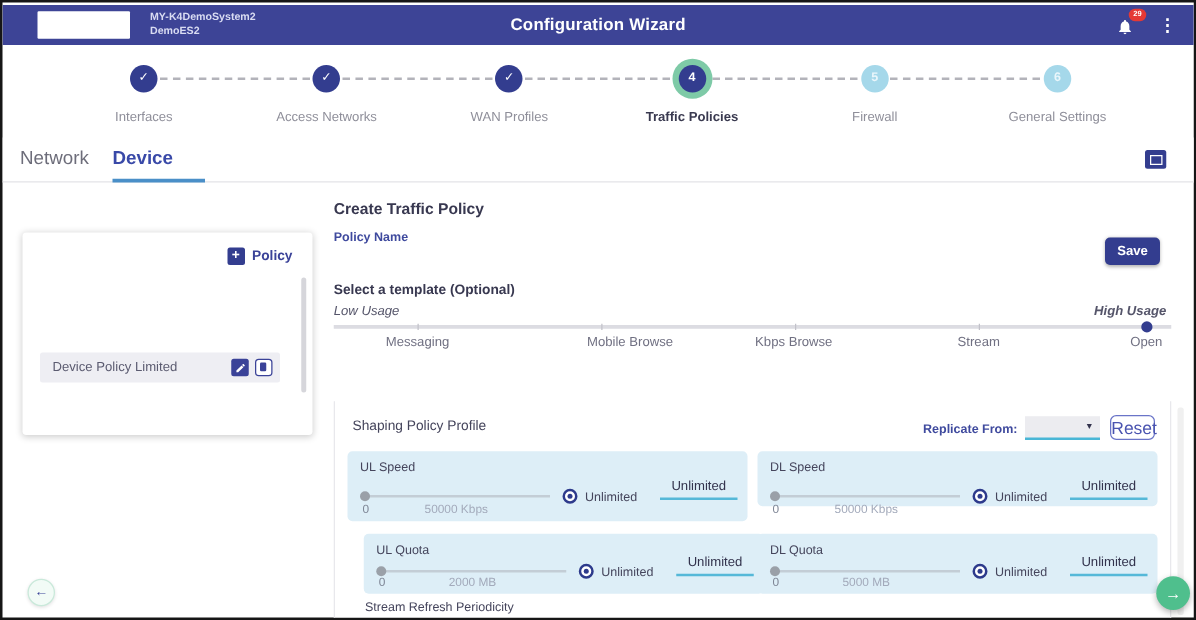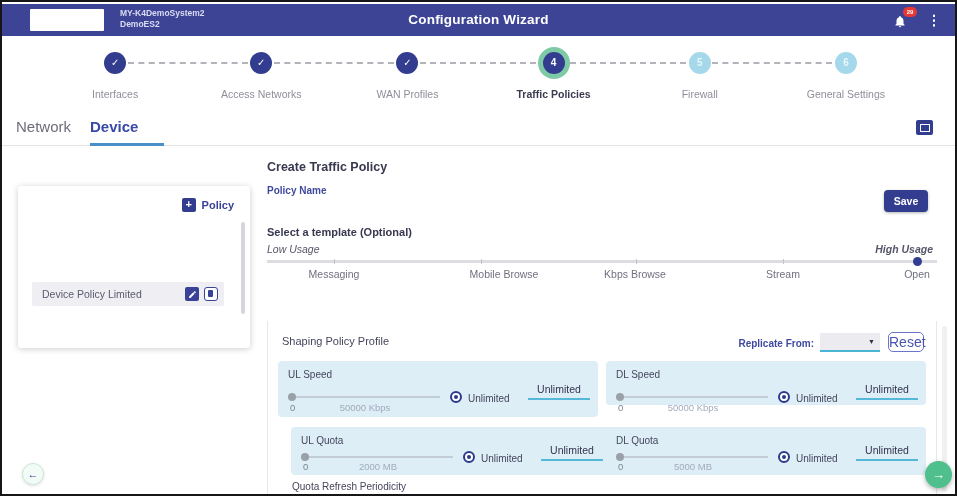--- a/index.html
+++ b/index.html
@@ -256,21 +256,21 @@
       <div class="sp-track">
           <div class="sp-handle"></div>
         </div>
       <div class="sp-min">0</div>
       <div class="sp-max">5000 MB</div>
       <div class="radio"></div>
       <div class="radio-lbl">Unlimited</div>
       <div class="val">Unlimited</div>
     </div>
 
-    <div class="quota-lbl">Quota Refresh Periodicity</div>
+    <div class="quota-lbl">Stream Refresh Periodicity</div>
   </div>
 
   <div class="main-scroll"></div>
 
   <button class="back-btn"><span>←</span></button>
   <button class="next-btn"><span>→</span></button>
 
 </div>
 
 </body></html>

